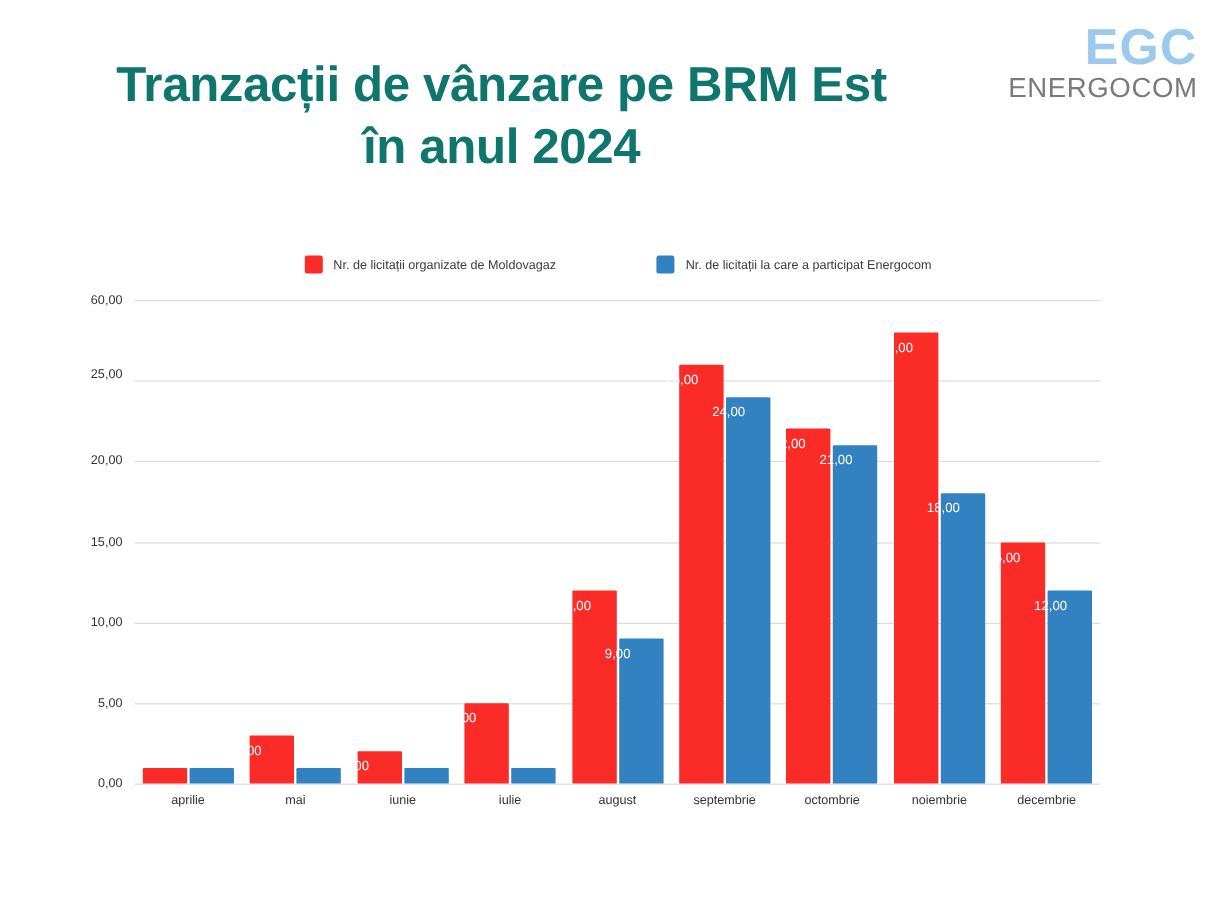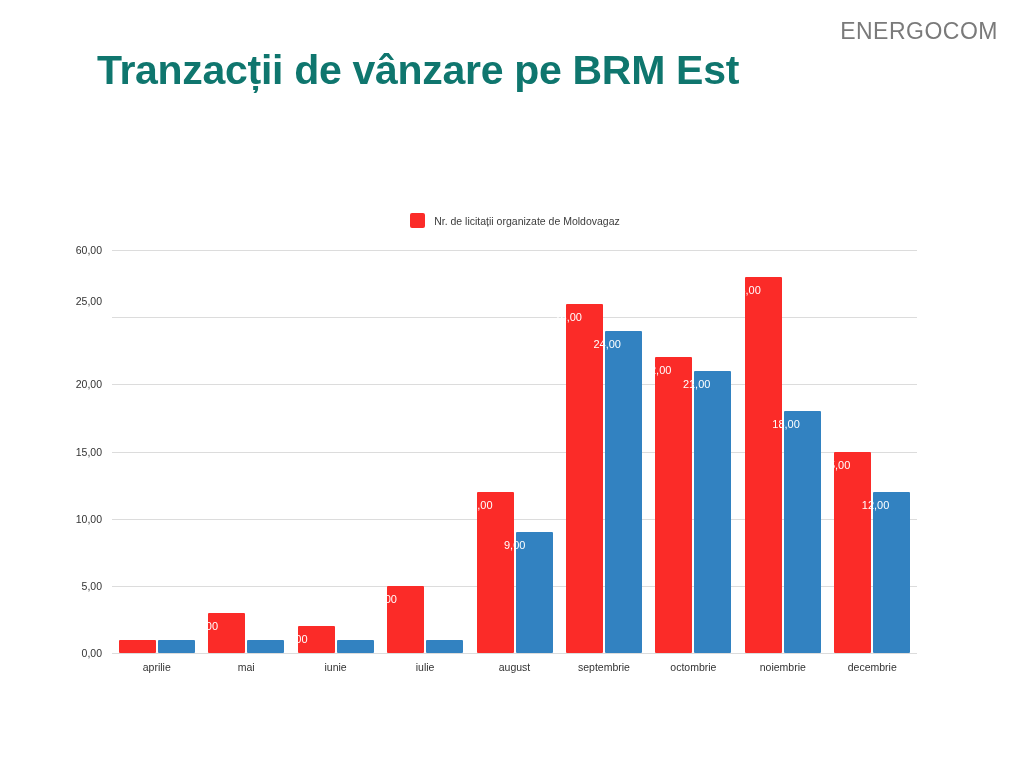--- a/index.html
+++ b/index.html
@@ -140,48 +140,54 @@
     font-size: 10.5px;
     color: #333;
     transform: translateX(-50%);
     top: 411px;
   }
 </style>
 </head>
 <body>
 
 <div id="logo">
+  <div class="egc" style="color: rgb(156, 201, 238);">EGC</div>
   <div class="energocom" style="color: rgb(122, 122, 122);">ENERGOCOM</div>
 </div>
 
 <div id="title" style="color: #0f766e;">
   <span>Tranzacții de vânzare pe BRM Est</span>
+  <span class="line2">în anul 2024</span>
 </div>
 
 <div id="legend">
   <div class="legend-item">
     <span class="legend-swatch" style="background: rgb(251, 43, 40);"></span>
     <span class="legend-label">Nr. de licitații organizate de Moldovagaz</span>
+  </div>
+  <div class="legend-item">
+    <span class="legend-swatch" style="background: rgb(50, 130, 193);"></span>
+    <span class="legend-label">Nr. de licitații la care a participat Energocom</span>
   </div>
 </div>
 
 <div id="chart">
   <div id="plot">
       <div class="gridline" style="top: 403px;"></div>
       <div class="ylabel" style="top: 403px;">0,00</div>
       <div class="gridline" style="top: 335.833px;"></div>
       <div class="ylabel" style="top: 335.833px;">5,00</div>
       <div class="gridline" style="top: 268.667px;"></div>
       <div class="ylabel" style="top: 268.667px;">10,00</div>
       <div class="gridline" style="top: 201.5px;"></div>
       <div class="ylabel" style="top: 201.5px;">15,00</div>
       <div class="gridline" style="top: 134.333px;"></div>
       <div class="ylabel" style="top: 134.333px;">20,00</div>
       <div class="gridline" style="top: 67.1667px;"></div>
-      <div class="ylabel" style="top: 51px;">25,00</div>
+      <div class="ylabel" style="top: 62px;">25,00</div>
       <div class="gridline" style="top: 0px;"></div>
       <div class="ylabel" style="top: 0px;">60,00</div>
       <div class="bar red" style="left: 6.72222px; width: 37px; height: 13.4333px; background: rgb(251, 43, 40);"></div>
       <div class="bar blue" style="left: 45.7222px; width: 37px; height: 13.4333px; background: rgb(50, 130, 193);"></div>
       <div class="xlabel" style="left: 44.7222px;">aprilie</div>
       <div class="bar red" style="left: 96.1667px; width: 37px; height: 40.3px; background: rgb(251, 43, 40);"></div>
       <div class="bar-label" style="left: 114.667px; top: 369.7px;">3,00</div>
       <div class="bar blue" style="left: 135.167px; width: 37px; height: 13.4333px; background: rgb(50, 130, 193);"></div>
       <div class="xlabel" style="left: 134.167px;">mai</div>
       <div class="bar red" style="left: 185.611px; width: 37px; height: 26.8667px; background: rgb(251, 43, 40);"></div>

